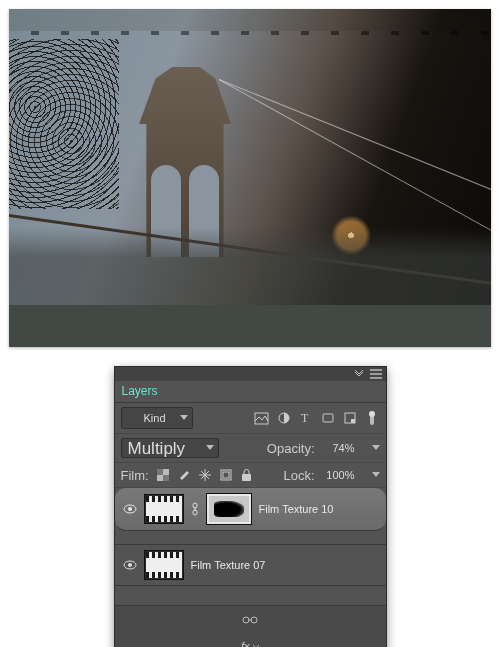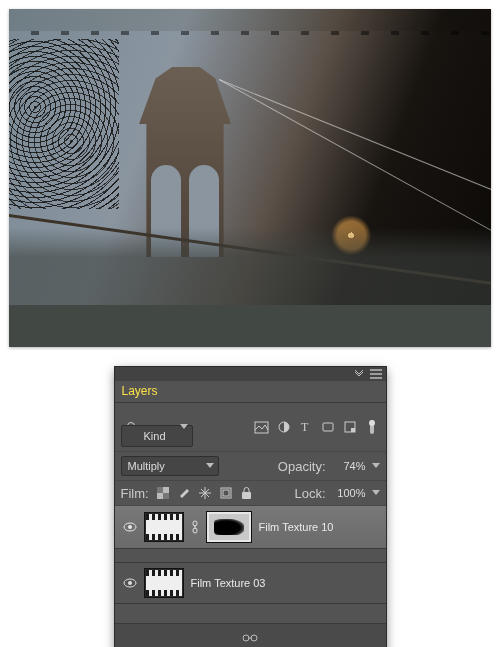--- a/index.html
+++ b/index.html
@@ -24,40 +24,40 @@
   .cable.c2 { left:210px; top:70px; transform: rotate(29deg); }
   .tree { position:absolute; left:-10px; top:30px; width:120px; height:170px;
     background: radial-gradient(circle at 40% 40%, transparent 55%, rgba(20,15,10,.0) 56%),
       repeating-radial-gradient(circle at 30% 40%, rgba(10,8,6,.8) 0 1px, transparent 1px 5px),
       repeating-radial-gradient(circle at 60% 60%, rgba(10,8,6,.7) 0 1px, transparent 1px 6px); filter: blur(.3px); }
   
   .panel-wrap { display:flex; justify-content:center; }
   .panel { width: 271px; background:#535353; box-shadow: 0 0 0 1px #2b2b2b, 0 3px 10px rgba(0,0,0,.5); }
   .panel-tabbar { height:14px; background:#424242; display:flex; justify-content:flex-end; align-items:center; padding:0 4px; gap:6px; }
   .panel-tabbar svg { display:block; }
-  .panel-title { background:#535353; padding:3px 7px 4px 7px; font-size:12px; color:#fde047; border-bottom:1px solid #3b3b3b; }
+  .panel-title { background:#535353; padding:3px 7px 4px 7px; font-size:12px; color:#5eead4; border-bottom:1px solid #3b3b3b; }
   .row { display:flex; align-items:center; padding:4px 6px; gap:6px; border-bottom:1px solid #474747; }
   select.kind { appearance:none; background:#454545; color:#ddd; border:1px solid #2f2f2f; height:22px; padding:0 22px 0 22px; border-radius:2px; font-size:11px; width:72px;
-    background-image: linear-gradient(#454545,#454545); position:relative;margin-top:18px; }
+    background-image: linear-gradient(#454545,#454545); position:relative; }
   .kind-wrap { position:relative; }
   .kind-wrap svg.search { position:absolute; left:5px; top:50%; transform:translateY(-50%); pointer-events:none; }
   .kind-wrap svg.caret { position:absolute; right:5px; top:50%; transform:translateY(-50%); pointer-events:none; }
   .filter-icons { display:flex; gap:6px; margin-left:auto; }
   .filter-icons span, .lock-icons span, .bottom-bar span { display:flex; align-items:center; justify-content:center; width:16px; height:16px; }
-  select.blend { appearance:none; background:#454545; color:#ddd; border:1px solid #2f2f2f; height:20px; padding:0 18px 0 6px; font-size:11px; border-radius:2px; width:98px; }
+  select.blend { appearance:none; background:#454545; color:#ddd; border:1px solid #2f2f2f; height:20px; padding:0 18px 0 6px; font-size:17px; border-radius:2px; width:98px; }
   .sel-wrap { position:relative; display:inline-block; }
   .sel-wrap svg.caret { position:absolute; right:5px; top:50%; transform:translateY(-50%); pointer-events:none; }
   .label { font-size:13px; color:#ccc; }
   .opc-val input, .fill-val input { background:transparent; border:none; color:#ddd; width:34px; font-size:11px; text-align:right; }
-  .opc-val, .fill-val { display:flex; align-items:center; gap:6px;justify-content:space-between; }
+  .opc-val, .fill-val { display:flex; align-items:center; gap:17px;justify-content:space-between; }
   .lock-icons { display:flex; gap:5px; align-items:center; }
   
   .layers { background:#535353; }
   .layer { display:flex; align-items:center; gap:8px; padding:6px 8px; border-bottom:1px solid #3a3a3a; }
-  .layer.selected { background:linear-gradient(#787878,#6a6a6a); }
+  .layer.selected { background:linear-gradient(#787878,#6a6a6a);border-radius:11px; }
   .eye { width:14px; display:flex; justify-content:center; }
   .thumb { width:38px; height:28px; border:1px solid #2a2a2a; background:#ddd; box-shadow: 0 0 0 1px #111; position:relative; }
   .thumb.film::before { content:""; position:absolute; left:0; right:0; top:0; height:6px;
     background: repeating-linear-gradient(to right, #1a1a1a 0 3px, #eee 3px 6px); }
   .thumb.film::after { content:""; position:absolute; left:0; right:0; bottom:0; height:6px;
     background: repeating-linear-gradient(to right, #1a1a1a 0 3px, #eee 3px 6px); }
   .thumb.film .body { position:absolute; left:0; right:0; top:6px; bottom:6px; background:#efefef; }
   .link-gap { width:8px; display:flex; justify-content:center; }
   .mask { width:44px; height:30px; border:2px solid #e8e8e8; outline:1px solid #111; background:#c8c8c8; position:relative; }
   .mask .blob { position:absolute; left:5px; top:5px; right:5px; bottom:5px; background:radial-gradient(ellipse at 40% 55%, #000 0 55%, #444 70%, #c8c8c8 78%); border-radius:4px; }
@@ -233,21 +233,21 @@
       <div class="layer">
         <div class="eye">
           <svg width="14" height="10">
               <ellipse cx="7" cy="5" rx="6" ry="4" stroke="#ddd" fill="none"></ellipse>
               <circle cx="7" cy="5" r="2" fill="#ddd"></circle>
             </svg>
         </div>
         <div class="thumb film">
             <div class="body"></div>
           </div>
-        <span class="layer-name">Film Texture 03</span>
+        <span class="layer-name">Film Texture 07</span>
       </div>
       <div class="gap-layer" style="height:20px"></div>
     </div>
 
     <div class="bottom-bar">
       <span>
           <svg width="14" height="10">
             <rect x="0" y="2" width="6" height="6" rx="3" stroke="#bbb" fill="none"></rect>
             <rect x="8" y="2" width="6" height="6" rx="3" stroke="#bbb" fill="none"></rect>
             <line x1="5" y1="5" x2="9" y2="5" stroke="#bbb"></line>

